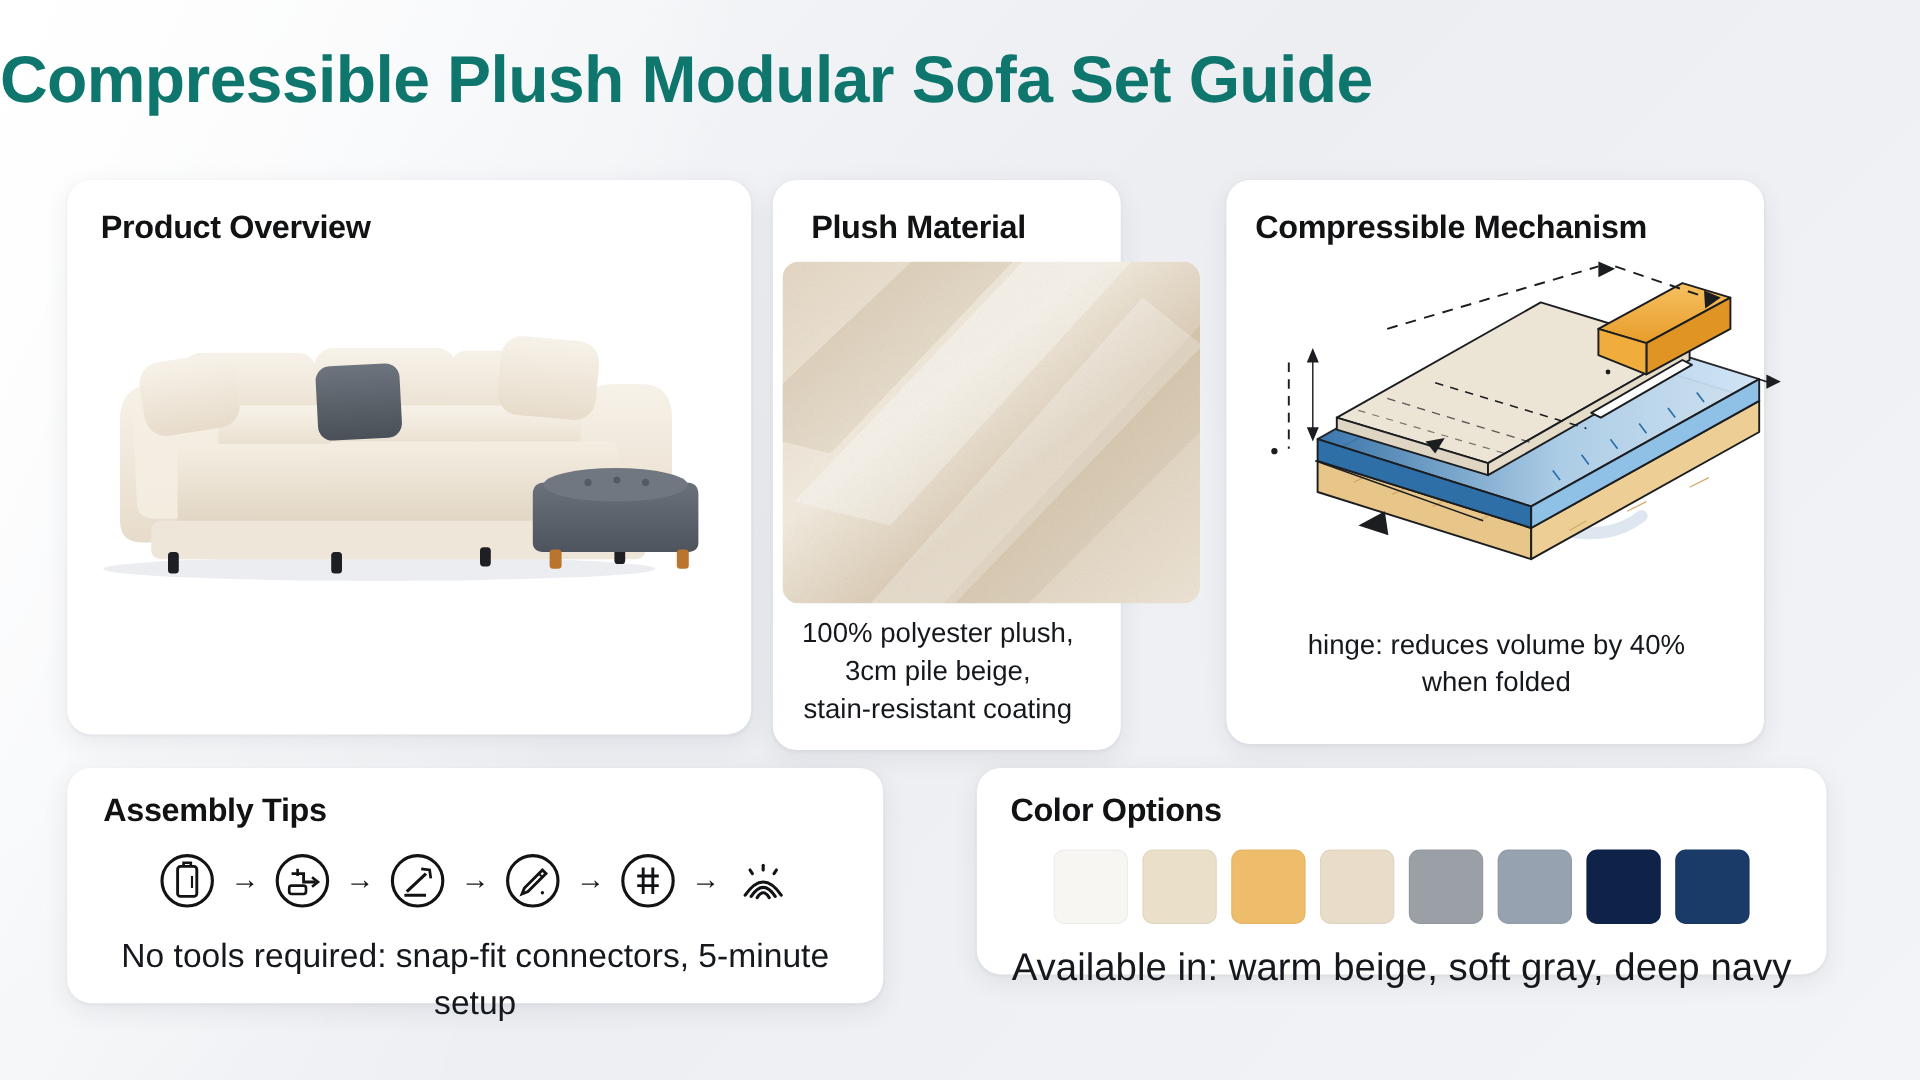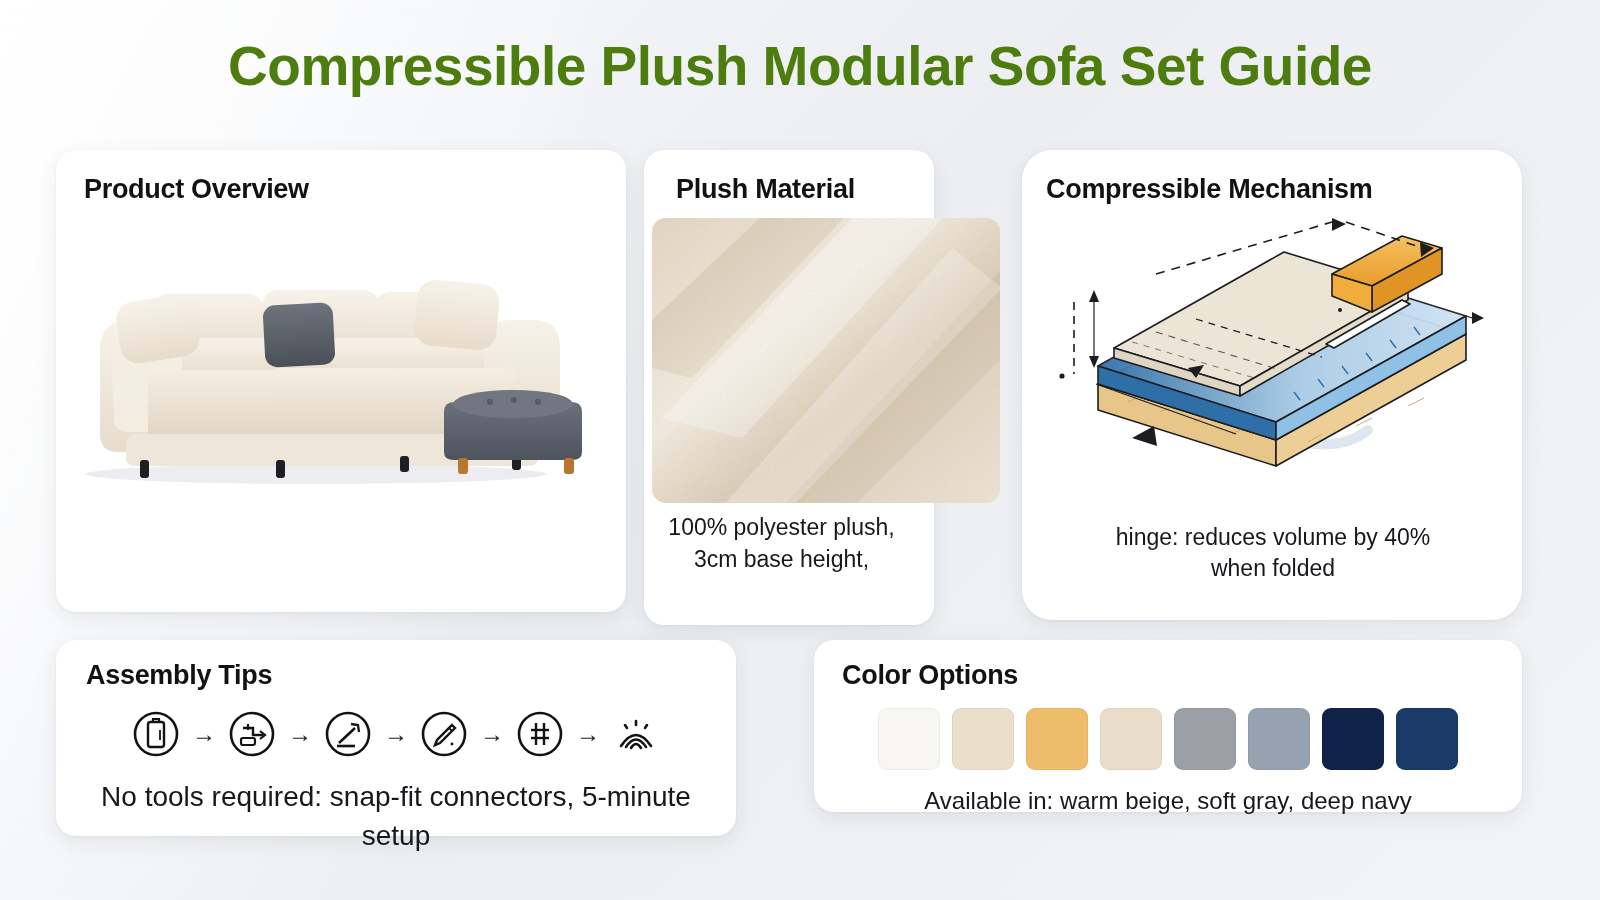--- a/index.html
+++ b/index.html
@@ -22,25 +22,24 @@
     background: linear-gradient(100deg, rgba(255,255,255,0.85), rgba(255,255,255,0));
     transform: rotate(14deg);
     filter: blur(22px);
     pointer-events: none;
   }
   .page { position: relative; width: 1600px; height: 900px; }
 
   .title {
     position: absolute;
     left: 0; right: 0; top: 34px;
-    text-align: center;
     font-size: 55px;
     font-weight: 700;
     letter-spacing: -0.5px;
-    color: #4d7c0f;
+    color: #0f766e;
   }
 
   .card {
     position: absolute;
     background: #ffffff;
     border-radius: 20px;
     box-shadow: 0 6px 22px rgba(30,38,55,0.08), 0 1px 3px rgba(30,38,55,0.05);
   }
   .card-title {
     font-size: 27px;
@@ -64,21 +63,21 @@
   
   #card-material { left: 644px; top: 150px; width: 290px; height: 475px; padding-left: 40px; }
   #card-material .card-title { position: absolute; left: 32px; top: 24px; }
   .fabric-photo {
     position: absolute; left: 8px; top: 68px; width: 348px; height: 285px;
     border-radius: 14px; overflow: hidden;
   }
   #card-material .caption { position: absolute; left: 14px; right: 29px; top: 362px; }
 
   
-  #card-mech { left: 1022px; top: 150px; width: 500px; height: 470px; border-radius: 30px; }
+  #card-mech { left: 1022px; top: 150px; width: 448px; height: 470px; }
   #card-mech .card-title { position: absolute; left: 24px; top: 24px; }
   .mech-stage { position: absolute; left: 14px; top: 66px; width: 470px; height: 260px; }
   #card-mech .caption { position: absolute; left: 20px; right: 18px; top: 340px; }
 
   
   #card-assembly { left: 56px; top: 640px; width: 680px; height: 196px; }
   #card-assembly .card-title { position: absolute; left: 30px; top: 20px; }
   .steps-row {
     position: absolute; left: 0; right: 0; top: 66px;
     display: flex; align-items: center; justify-content: center; gap: 8px;
@@ -96,21 +95,21 @@
   .swatch-row {
     position: absolute; left: 0; right: 0; top: 68px;
     display: flex; align-items: center; justify-content: center; gap: 12px;
   }
   .swatch {
     width: 62px; height: 62px; border-radius: 9px;
     box-shadow: inset 0 0 0 1px rgba(0,0,0,0.04);
   }
   #card-colors .caption {
     position: absolute; left: 12px; right: 12px; top: 144px;
-    font-size: 24px;
+    font-size: 32px;
   }
 </style>
 </head>
 <body>
 
 <div class="page">
   <div class="bg-wash"></div>
   <div class="bg-streak"></div>
 
   <h1 class="title"><span>Compressible Plush Modular Sofa Set Guide</span></h1>
@@ -214,21 +213,22 @@
         <path d="M10 200 L210 -10 L300 -10 L90 220 Z" fill="url(#fold1)"></path>
         <path d="M120 300 L360 40 L400 90 L170 320 Z" fill="url(#fold2)"></path>
         <path d="M60 300 L300 30 L350 70 L110 320 Z" fill="url(#fold1)" opacity="0.65"></path>
         <rect width="348" height="285" filter="url(#grain)" opacity="0.55"></rect>
         <rect width="348" height="285" fill="#e9dcc7" opacity="0.18"></rect>
       </svg>
     </div>
 
     <p class="caption">
       <span>100% polyester plush,</span><br>
-      <span>3cm base height,</span><br>
+      <span>3cm pile beige,</span><br>
+      <span>stain-resistant coating</span>
     </p>
   </section>
 
   <section class="card" id="card-mech">
     <h2 class="card-title">Compressible Mechanism</h2>
 
     <div class="mech-stage">
       <svg viewBox="0 0 470 260" width="470" height="260">
         <defs>
           <linearGradient id="blueL" x1="0" y1="0" x2="1" y2="0">

